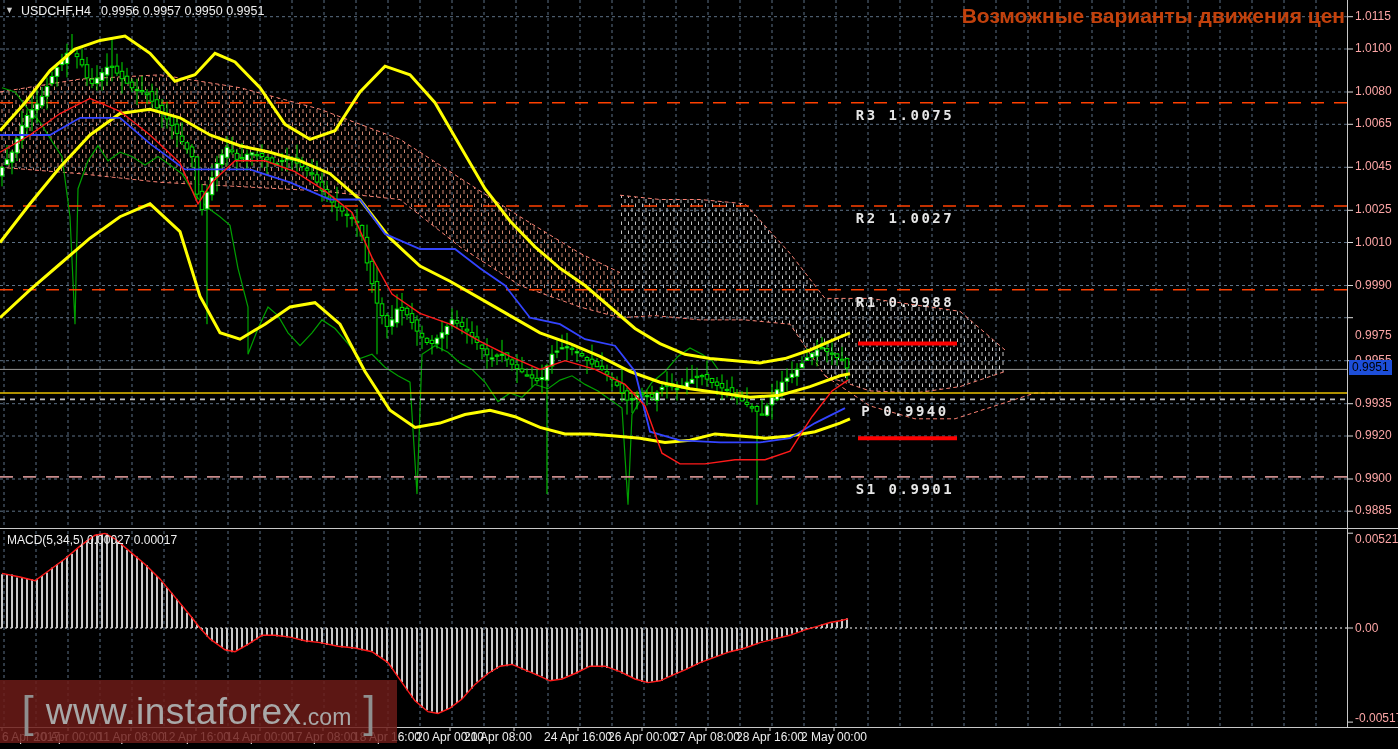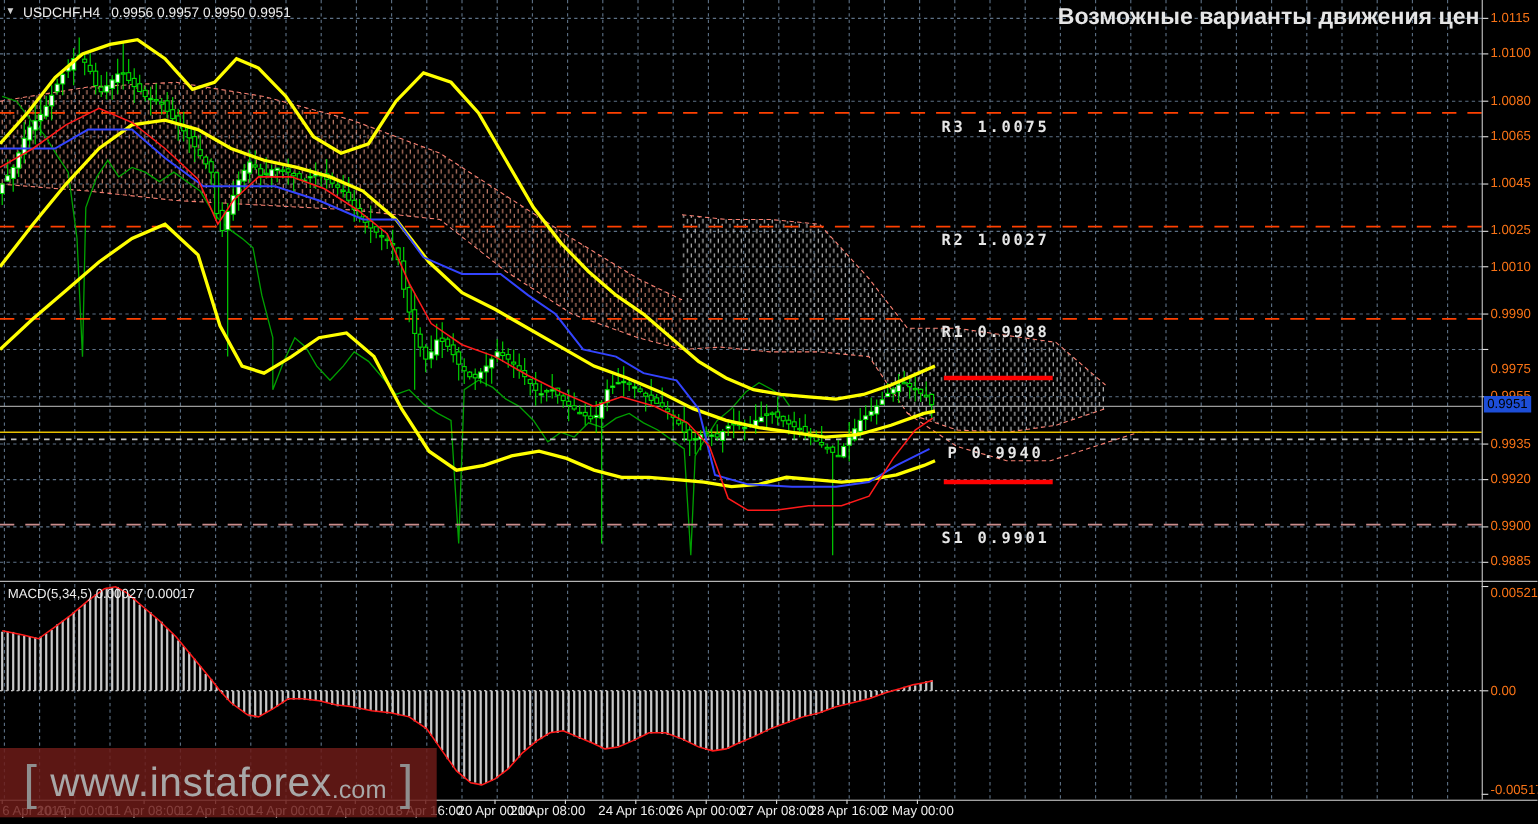--- a/index.html
+++ b/index.html
@@ -3,23 +3,23 @@
 <meta charset="utf-8">
 <style>
   html,body{margin:0;padding:0;background:#000;}
   .screen{position:relative;width:1398px;height:749px;background:#000;overflow:hidden;
           font-family:"Liberation Sans",sans-serif;}
   svg{position:absolute;left:0;top:0;}
   .chart-title{position:absolute;left:5px;top:4px;color:#EFEFEF;font-size:12.5px;z-index:3;white-space:nowrap;}
   .chart-title .tri{font-size:9px;color:#D0D0D0;margin-right:7px;vertical-align:2px;cursor:pointer;}
   .chart-title .sym{margin-right:10px;}
   .annotation{position:absolute;top:3px;right:53px;z-index:3;text-align:center;
-              font-weight:700;font-size:21px;line-height:26px;color:#e5e5e5;white-space:nowrap;}
+              font-weight:700;font-size:21px;line-height:26px;color:#c2410c;white-space:nowrap;}
   .macd-label{position:absolute;left:7px;top:533px;color:#EFEFEF;font-size:12px;z-index:3;white-space:nowrap;}
-  .plabel,.mlabel{position:absolute;left:1355px;color:#f97316;font-size:12px;z-index:2;white-space:nowrap;}
+  .plabel,.mlabel{position:absolute;left:1355px;color:#fca5a5;font-size:12px;z-index:2;white-space:nowrap;}
   .curbox{position:absolute;left:1349px;background:#1d4ed8;color:#000;font-size:12px;
           padding:0 3px 1px 3px;z-index:3;}
   .tlabel{position:absolute;top:730px;color:#EDEDED;font-size:12px;z-index:2;white-space:nowrap;
           transform:translateX(-50%);}
   .tlabel.first{transform:none;}
   .sep{position:absolute;background:#C8C8C8;z-index:2;}
   .watermark{position:absolute;left:0;top:680px;width:397px;height:63px;background:rgba(110,27,24,0.84);
              z-index:6;display:flex;align-items:center;justify-content:center;}
   .wm-bracket{font-size:44px;color:#8f8f8f;font-weight:400;line-height:1;padding:0 12px;}
   .wm-main{font-size:37px;color:#a8a8a8;letter-spacing:0.5px;line-height:1;}

